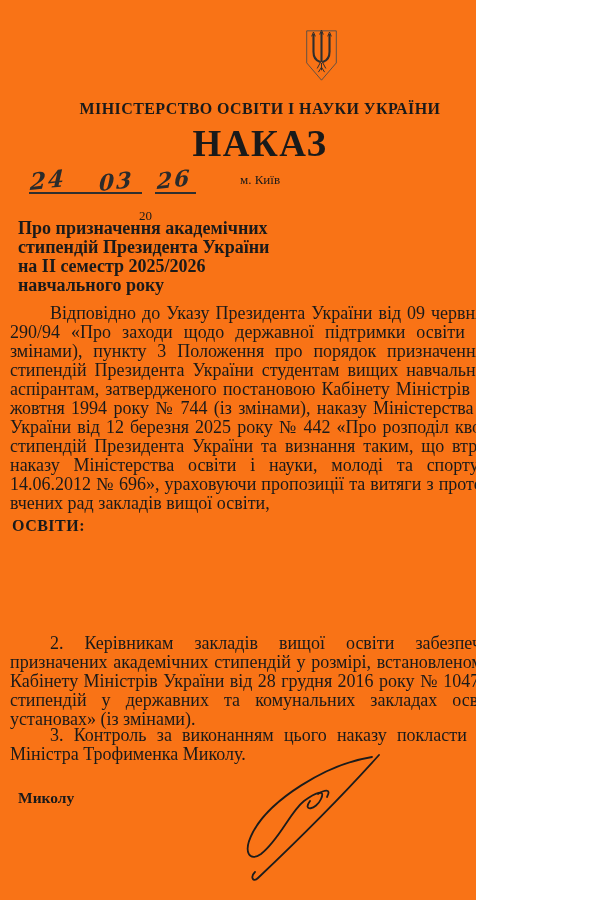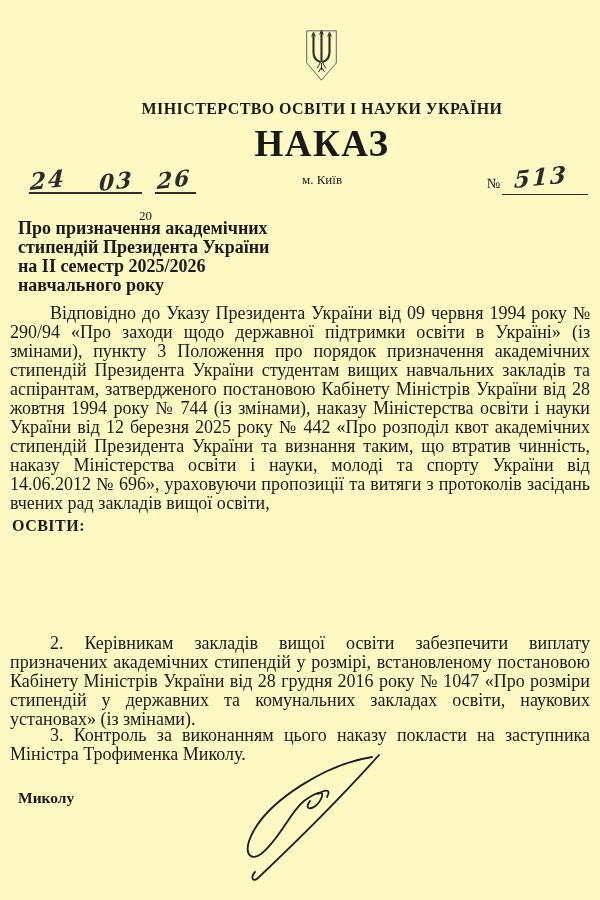--- a/index.html
+++ b/index.html
@@ -1,17 +1,17 @@
 <!DOCTYPE html>
 <html><head>
 <meta charset="utf-8">
 <style>
   html,body{margin:0;padding:0;background:#fff;}
   .page{
-    position:relative;width:600px;height:900px;background:#fef9c3;
+    position:relative;width:476px;height:900px;background:#f97316;
     font-family:"Liberation Serif", serif;color:#1a1a1a;overflow:hidden;
   }
   
   .hdr-center{position:absolute;left:44px;right:0;text-align:center;}
   .emblem{position:absolute;left:303px;top:27px;width:37px;height:57px;}
   .ministry{top:100px;font-size:16px;font-weight:bold;letter-spacing:0.4px;}
   .doc-title{top:122px;font-size:37px;font-weight:bold;letter-spacing:1.5px;}
   .city{top:172px;font-size:13px;font-weight:normal;}
   
   .hw{

